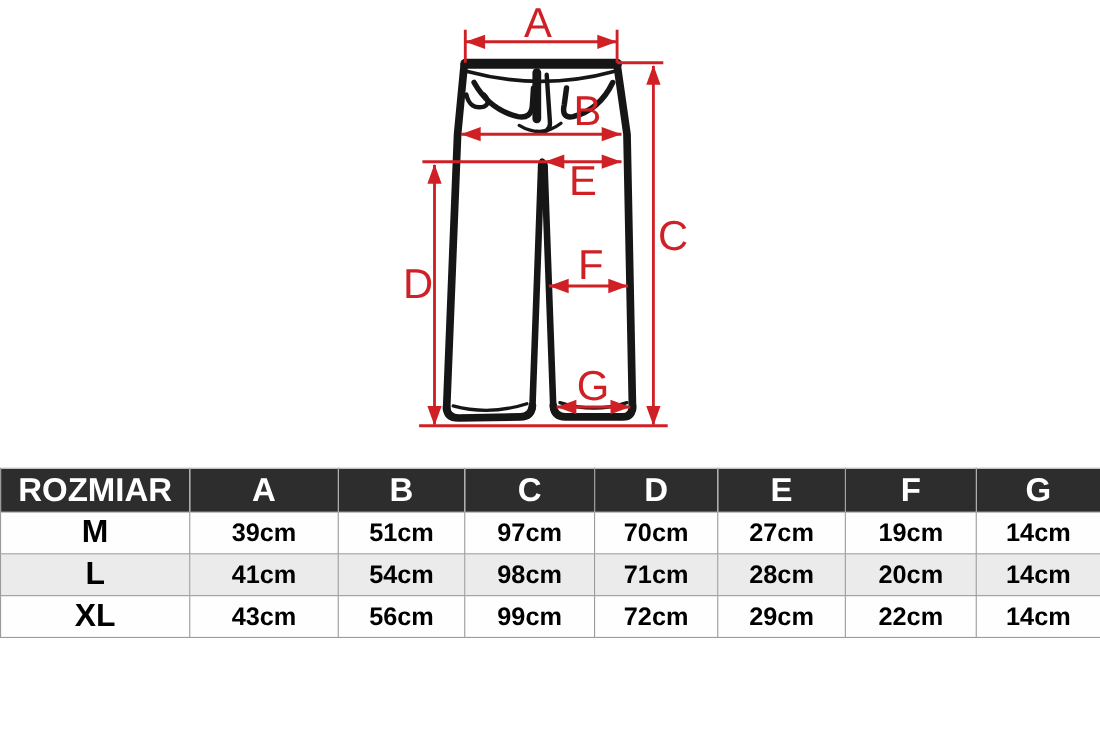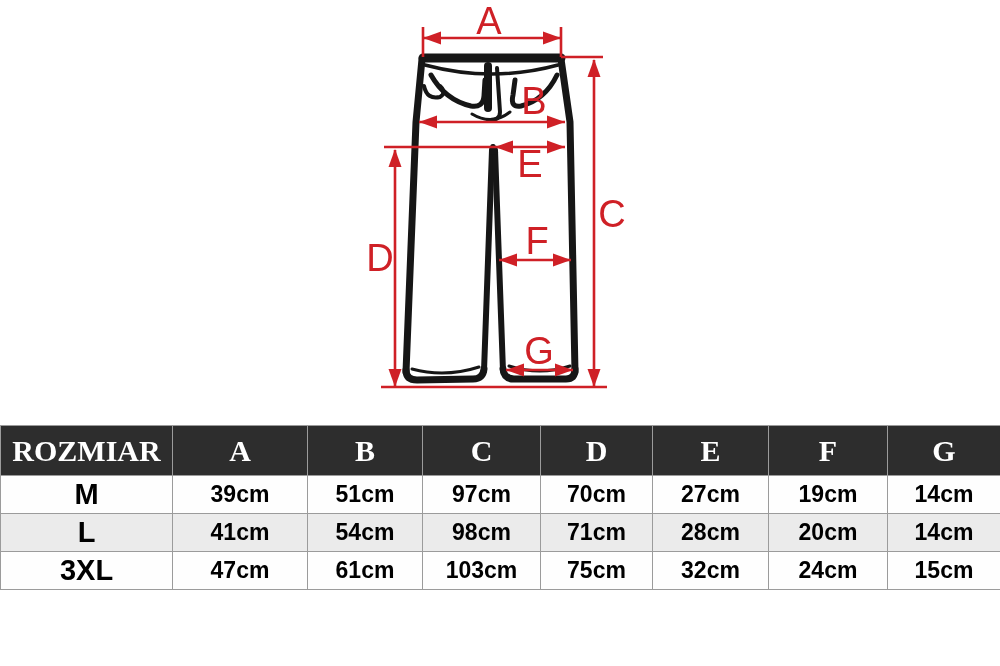--- a/index.html
+++ b/index.html
@@ -25,21 +25,21 @@
 
   
   table.size-table{width:1000px;border-collapse:collapse;table-layout:fixed;}
   table.size-table th, table.size-table td{
     border:1px solid var(--border);
     text-align:center;vertical-align:middle;
     overflow:hidden;white-space:nowrap;
   }
   table.size-table thead th{
     background:var(--header-bg);color:var(--header-fg);
-    font-size:30px;font-weight:bold;height:50px;font-family:Liberation Serif, serif;
+    font-size:30px;font-weight:bold;height:40px;
   }
   table.size-table tbody tr{height:38px;background:#fefefe;}
   table.size-table tbody tr:nth-child(even){background:var(--row-alt-bg);}
   td.size-cell{font-size:29px;font-weight:bold;color:#000;}
   td.value-cell{font-size:23px;font-weight:bold;color:#000;}
 </style>
 </head>
 <body>
 
 <div class="page">
@@ -176,24 +176,24 @@
         <td class="size-cell">L</td>
         <td class="value-cell">41cm</td>
         <td class="value-cell">54cm</td>
         <td class="value-cell">98cm</td>
         <td class="value-cell">71cm</td>
         <td class="value-cell">28cm</td>
         <td class="value-cell">20cm</td>
         <td class="value-cell">14cm</td>
       </tr>
       <tr>
-        <td class="size-cell">3XL</td>
-        <td class="value-cell">47cm</td>
-        <td class="value-cell">61cm</td>
-        <td class="value-cell">103cm</td>
-        <td class="value-cell">75cm</td>
-        <td class="value-cell">32cm</td>
-        <td class="value-cell">24cm</td>
-        <td class="value-cell">15cm</td>
+        <td class="size-cell">XL</td>
+        <td class="value-cell">43cm</td>
+        <td class="value-cell">56cm</td>
+        <td class="value-cell">99cm</td>
+        <td class="value-cell">72cm</td>
+        <td class="value-cell">29cm</td>
+        <td class="value-cell">22cm</td>
+        <td class="value-cell">14cm</td>
       </tr>
     </tbody>
   </table>
 </div>
 
 </body></html>

